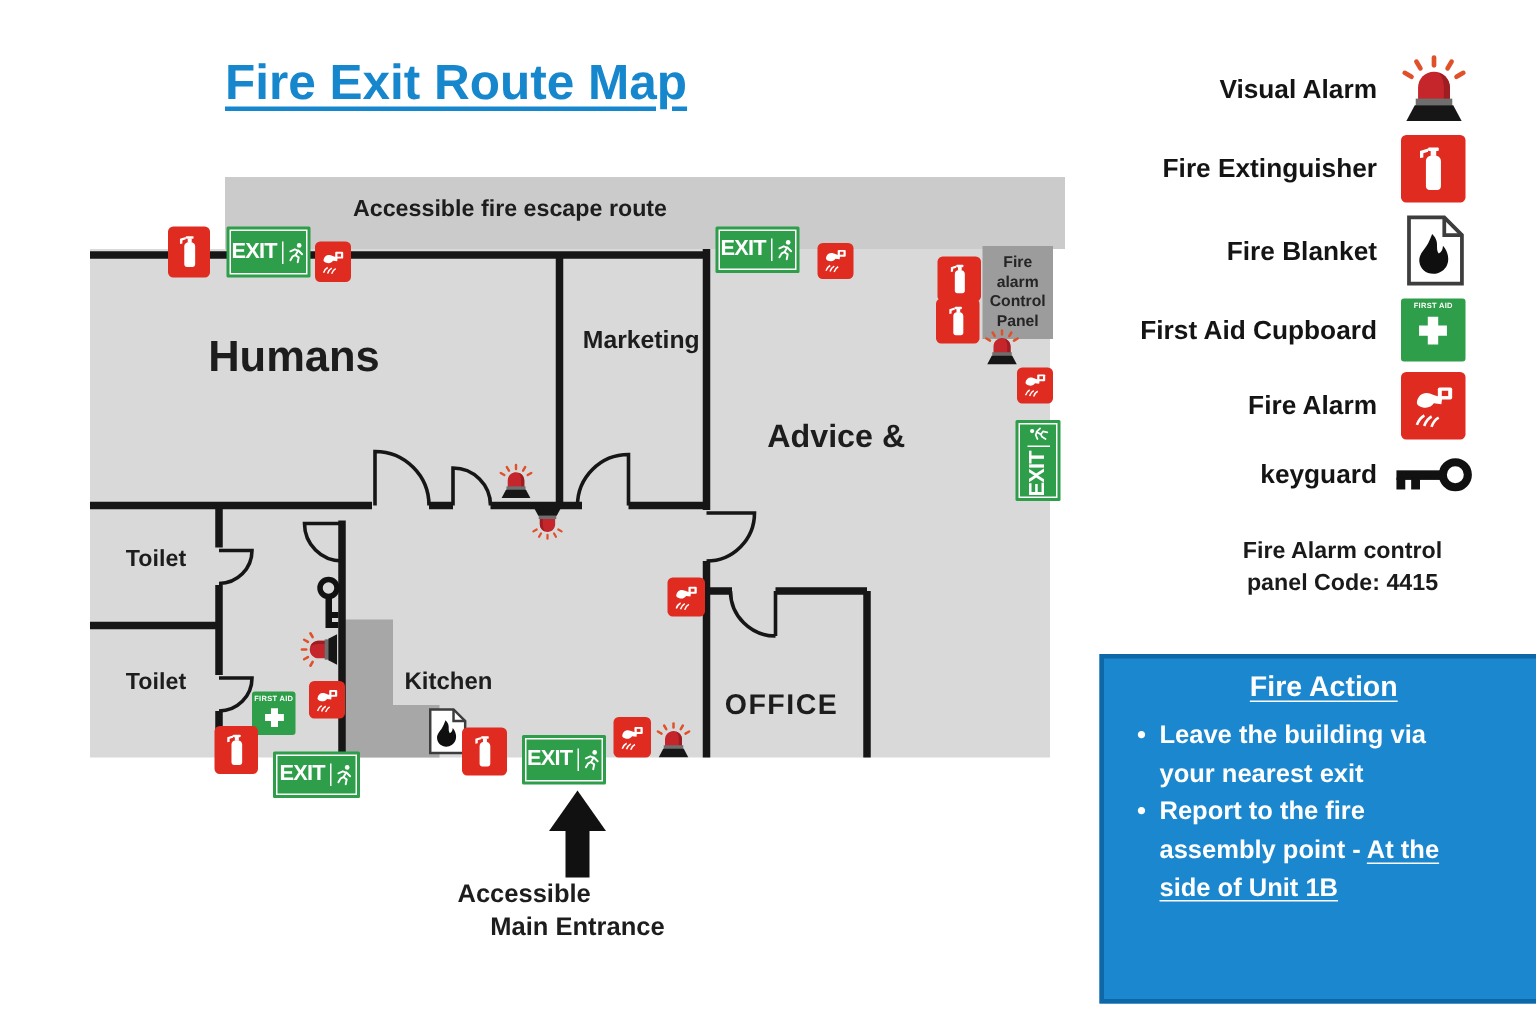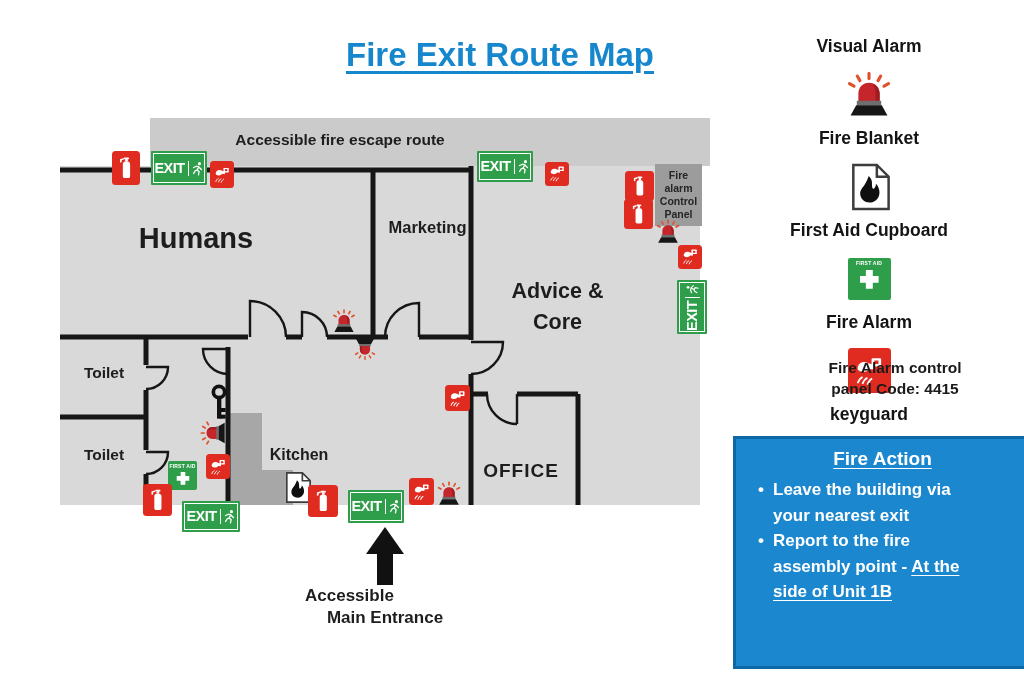--- a/index.html
+++ b/index.html
@@ -1,21 +1,21 @@
 <!DOCTYPE html>
 <html><head>
 <meta charset="utf-8">
 <style>
   html,body{margin:0;padding:0;}
   body{width:1024px;height:681px;position:relative;background:#ffffff;overflow:hidden;
        font-family:"Liberation Sans",sans-serif;}
   .abs{position:absolute;}
 
   
-  #title{left:150px;top:36px;width:700px;text-align:center;font-size:33px;font-weight:700;
+  #title{left:150px;top:36px;width:700px;text-align:left;font-size:33px;font-weight:700;
          color:#1787cd;text-decoration:underline;text-decoration-thickness:3px;text-underline-offset:5px;}
 
   
   #map-svg{left:0;top:0;}
   .room-label{color:#1d1d1d;font-weight:600;text-align:center;}
   #lbl-band{left:170px;top:131px;width:340px;font-size:15.5px;}
   #lbl-humans{left:126px;top:222px;width:140px;font-size:29px;}
   #lbl-marketing{left:380px;top:218px;width:95px;font-size:16.5px;}
   #lbl-advice{left:495px;top:276px;width:125px;font-size:21.5px;line-height:1.42;}
   #lbl-toilet1{left:74px;top:364px;width:60px;font-size:15.5px;}
@@ -44,21 +44,21 @@
 
   
   #arrow-head{left:366px;top:527px;width:0;height:0;border-left:19px solid transparent;
               border-right:19px solid transparent;border-bottom:27px solid #111;}
   #arrow-stem{left:377px;top:552px;width:16px;height:33px;background:#111;}
   #entrance-1{left:305px;top:586px;width:160px;text-align:left;font-size:17px;font-weight:600;color:#1d1d1d;}
   #entrance-2{left:305px;top:608px;width:160px;text-align:center;font-size:17px;font-weight:600;color:#1d1d1d;}
 
   
   #legend{left:756px;top:36px;width:226px;display:flex;flex-direction:column;gap:7px;}
-  .lg-row{display:flex;align-items:center;justify-content:flex-end;gap:11px;width:100%;flex-direction:column;}
+  .lg-row{display:flex;align-items:center;justify-content:flex-end;gap:11px;width:100%;}
   .lg-label{font-size:17.5px;font-weight:700;color:#141414;white-space:nowrap;}
   .lg-icon{width:53px;display:flex;align-items:center;justify-content:center;flex:0 0 53px;}
 
   #code-text{left:770px;top:357px;width:250px;text-align:center;font-size:15.5px;font-weight:700;
              color:#1a1a1a;line-height:1.38;}
 
   
   #fire-action{left:733px;top:436px;width:299px;height:233px;background:#1b87cf;
                border:3px solid #0e68a8;box-sizing:border-box;color:#fff;}
   #fa-title{text-align:center;font-size:19px;font-weight:700;margin-top:9px;
@@ -100,21 +100,20 @@
     <path d="M471 342 H503 A32 32 0 0 1 471 374"></path>
     <path d="M517 394 V424 M487 394 A30 30 0 0 0 517 424"></path>
   </g>
 </svg>
 
 <div class="abs room-label" id="lbl-band">Accessible fire escape route</div>
 <div class="abs room-label" id="lbl-humans">Humans</div>
 <div class="abs room-label" id="lbl-marketing">Marketing</div>
 <div class="abs room-label" id="lbl-advice">
   <div>Advice &amp;</div>
-  <div>Core</div>
 </div>
 <div class="abs room-label" id="lbl-toilet1">Toilet</div>
 <div class="abs room-label" id="lbl-toilet2">Toilet</div>
 <div class="abs room-label" id="lbl-kitchen">Kitchen</div>
 <div class="abs room-label" id="lbl-office">OFFICE</div>
 
 <div class="abs" id="icon-layer">
     <div class="mi" style="left: 112px; top: 151px; width: 28px; height: 34px;">
       <div class="red-box">
         <svg viewBox="0 0 24 30">
@@ -406,20 +405,35 @@
               <path d="M28.5 8 l-2.9 1.7"></path>
             </g>
     <path fill="#c4262b" d="M9.2 19.5v-5.2c0-3.9 3-6.8 6.8-6.8s6.8 2.9 6.8 6.8v5.2z"></path>
     <path fill="#9e1d22" d="M18 7.9c2.8.9 4.8 3.4 4.8 6.4v5.2h-2.6v-5.4c0-2.6-.8-4.7-2.2-6.2z"></path>
     <rect x="8.2" y="19" width="15.6" height="3" fill="#6e6e6e"></rect>
     <path fill="#161616" d="M4.2 28.5l3.6-6.7h16.4l3.6 6.7z"></path>
           </svg></div>
       </div>
     </div>
     <div class="lg-row">
+      <span class="lg-label">Fire Extinguisher</span>
+      <div class="lg-icon">
+        <div style="width: 43px; height: 45px; position: relative;">
+          <div class="red-box">
+            <svg viewBox="0 0 24 30">
+    <path fill="#fff" d="M8.2 11c0-1.9 1.5-3 3.8-3s3.8 1.1 3.8 3v12.6c0 1.1-.8 1.9-1.9 1.9h-3.8c-1.1 0-1.9-.8-1.9-1.9z"></path>
+    <rect x="10.6" y="5.6" width="2.8" height="2.6" fill="#fff"></rect>
+    <rect x="9.3" y="4" width="5.4" height="1.8" rx=".5" fill="#fff"></rect>
+    <path fill="#fff" d="M9.3 4.6 5.2 5.8v3.6l1.7-.3V7l2.4-.8z"></path>
+            </svg>
+          </div>
+        </div>
+      </div>
+    </div>
+    <div class="lg-row">
       <span class="lg-label">Fire Blanket</span>
       <div class="lg-icon">
         <div style="width: 49px; height: 50px; position: relative;"><svg viewBox="0 0 32 34" width="100%" height="100%">
     <path fill="#fff" stroke="#3d3d3d" stroke-width="1.7" d="M5 2h16l8 8v22H5z"></path>
     <path fill="none" stroke="#3d3d3d" stroke-width="1.7" d="M21 2v8h8"></path>
     <path fill="#0f0f0f" d="M15.5 9.5c3.8 3.7 1.1 6.4 3 8.9 1.2-.7 1.9-1.9 1.9-3.6 2.9 3.1 3.6 8.7-.4 11.5-4.2 2.9-9.9.6-10.3-4.3-.3-3.2 1.9-4.8 3.3-7.1 1-1.6 1.7-3.4 2.5-5.4z"></path>
           </svg></div>
       </div>
     </div>
     <div class="lg-row">

